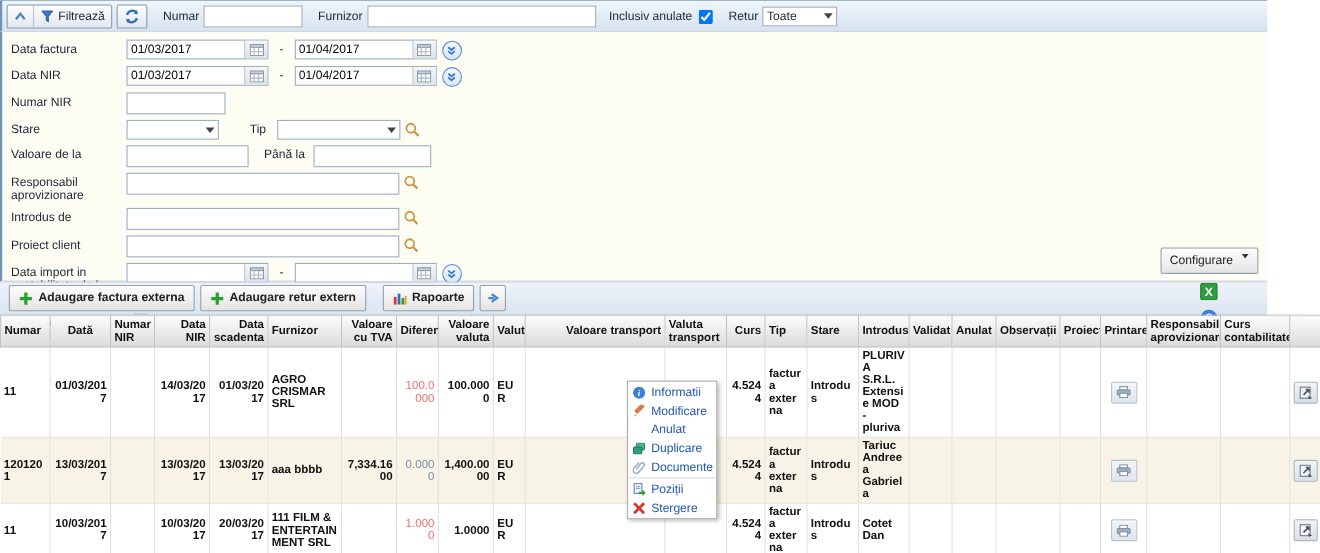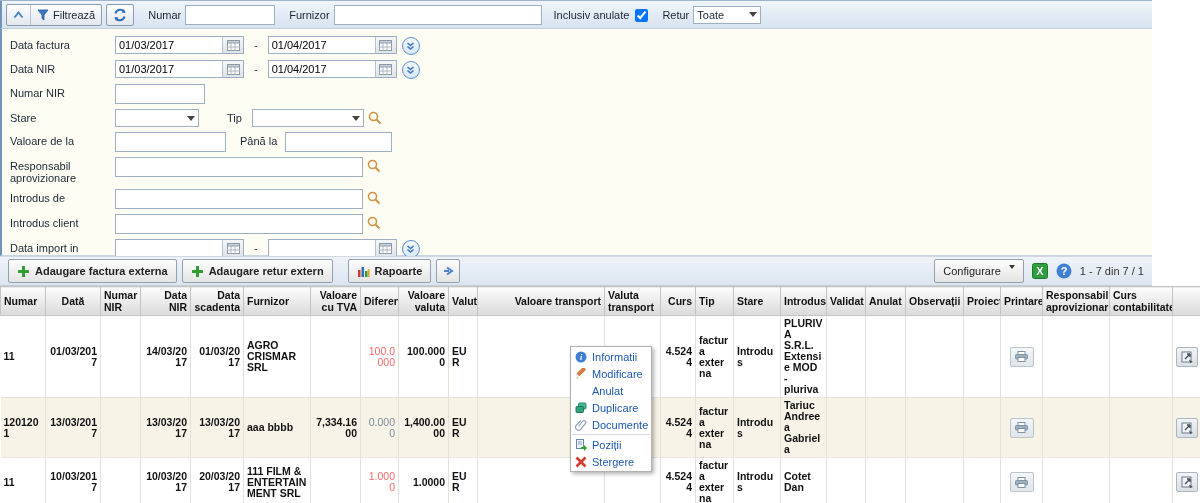--- a/index.html
+++ b/index.html
@@ -31,21 +31,21 @@
   .roundicon{width:16px;height:16px;border-radius:50%;border:1px solid #5b8fd0;background:linear-gradient(#f3f8fd,#d8e7f6);
     display:flex;align-items:center;justify-content:center;margin:1px 0 0 5px;cursor:pointer;}
 
   
   .actionbar{position:absolute;top:255px;left:0;right:0;height:30px;box-sizing:border-box;
     background:linear-gradient(#eef3f9,#dbe5f0);border-top:1px solid #cfd8e2;border-bottom:1px solid #c6cfd9;
     display:flex;align-items:center;padding:0 8px;}
   .abtn{border:1px solid #93a1ae;background:linear-gradient(#fdfdfd,#e4e4e4);border-radius:2px;height:22px;
     display:flex;align-items:center;gap:5px;padding:0 8px;margin-right:5px;font-weight:bold;color:#222;cursor:pointer;}
   .abtn.small{padding:0 5px;}
-  .rightcluster{margin-left:auto;display:flex;align-items:center;gap:8px;}
+  .rightcluster{margin-left:auto;display:flex;align-items:center;gap:8px;flex-direction:column;}
   .cfgcaret{width:0;height:0;border-left:3px solid transparent;border-right:3px solid transparent;border-top:4px solid #333;margin:-8px 0 0 3px;}
   .pagetext{color:#333;font-weight:normal;}
 
   
   .grid{position:absolute;top:285px;left:0;width:1200px;}
   table{border-collapse:collapse;table-layout:fixed;width:1200px;}
   th{background:linear-gradient(#fcfcfc,#dadada);border:1px solid #c3c3c3;font-weight:bold;
      padding:2px 3px;font-size:10.5px;line-height:12px;color:#111;overflow:hidden;}
   td{border-right:1px solid #e4e2d8;border-bottom:1px solid #e7e4d9;padding:2px 3px;font-weight:bold;
      font-size:10.5px;line-height:11px;color:#111;vertical-align:middle;overflow:hidden;word-wrap:break-word;}
@@ -220,21 +220,21 @@
     <div class="frow">
       <span class="flabel">Introdus de</span>
       <input class="txt" style="width: 240px;" value="">
       <svg class="mag" width="14" height="14" viewBox="0 0 14 14">
           <circle cx="5.5" cy="5.5" r="4" fill="none" stroke="#cf9447" stroke-width="1.6"></circle>
           <line x1="8.5" y1="8.5" x2="12.5" y2="12.5" stroke="#cf9447" stroke-width="2"></line>
         </svg>
     </div>
 
     <div class="frow">
-      <span class="flabel">Introdus client</span>
+      <span class="flabel">Proiect client</span>
       <input class="txt" style="width: 240px;" value="">
       <svg class="mag" width="14" height="14" viewBox="0 0 14 14">
           <circle cx="5.5" cy="5.5" r="4" fill="none" stroke="#cf9447" stroke-width="1.6"></circle>
           <line x1="8.5" y1="8.5" x2="12.5" y2="12.5" stroke="#cf9447" stroke-width="2"></line>
         </svg>
     </div>
 
     <div class="frow">
       <span class="flabel">Data import in contabilitate de la</span>
       <div class="datefield">

